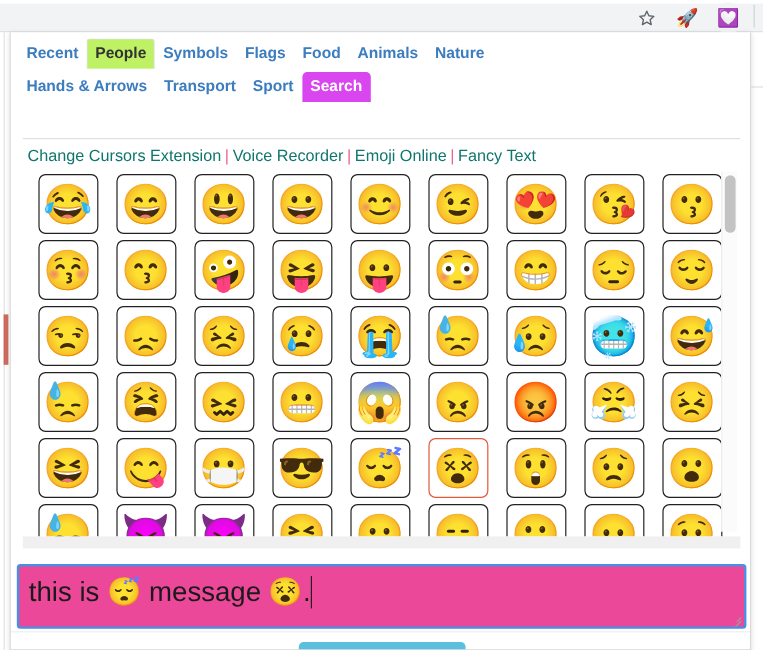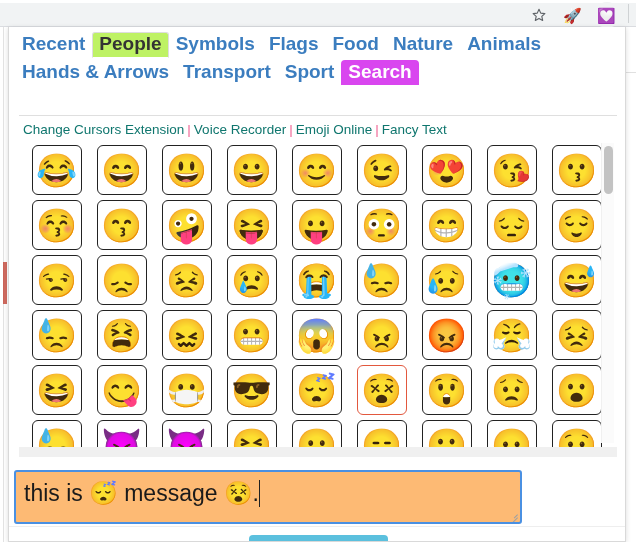--- a/index.html
+++ b/index.html
@@ -83,21 +83,21 @@
   }
 
   
   #tab-bar {
     position: absolute; left: 0; top: 0;
     width: 618px; padding: 5px 6px 0 6px;
   }
   .tab-row { display: flex; flex-wrap: nowrap; align-items: flex-start; }
   .tab-row.row2 { margin-top: 2px; }
   .tab {
-    font-size: 19px;
+    font-size: 13px;
     font-weight: bold;
     color: #3b7dbf;
     padding: 4px 7px 5px 7px;
     white-space: nowrap;
     cursor: pointer;
     border-radius: 3px 3px 0 0;
     line-height: 16px;
   }
   .tab.active-plain {
     color: #333333;
@@ -172,24 +172,24 @@
   }
   #grid-bottom-fade {
     position: absolute; left: 10px; top: 420px;
     width: 598px; height: 10px;
     background: #f0f0f0;
   }
 
   
   #message-box {
     position: absolute; left: 5px; top: 443px;
-    width: 508px; height: 54px;
+    width: 608px; height: 54px;
     border: 2px solid #4a90e2;
     border-radius: 3px;
-    background: #fdba74;
+    background: #ec4899;
     padding: 4px 8px;
     font-size: 23px;
     color: #1a1a1a;
     line-height: 34px;
     overflow: hidden;
     white-space: nowrap;
     cursor: text;
   }
   #message-caret {
     display: inline-block;
@@ -261,22 +261,22 @@
 
 <div id="emoji-popup">
 
   <div id="tab-bar">
     <div class="tab-row row1">
         <div class="tab">Recent</div>
         <div class="tab active-plain">People</div>
         <div class="tab">Symbols</div>
         <div class="tab">Flags</div>
         <div class="tab">Food</div>
+        <div class="tab">Animals</div>
         <div class="tab">Nature</div>
-        <div class="tab">Animals</div>
       </div>
     <div class="tab-row row2">
         <div class="tab">Hands &amp; Arrows</div>
         <div class="tab">Transport</div>
         <div class="tab">Sport</div>
         <div class="tab active-blue">Search</div>
       </div>
   </div>
   <div id="tab-underline"></div>
 

